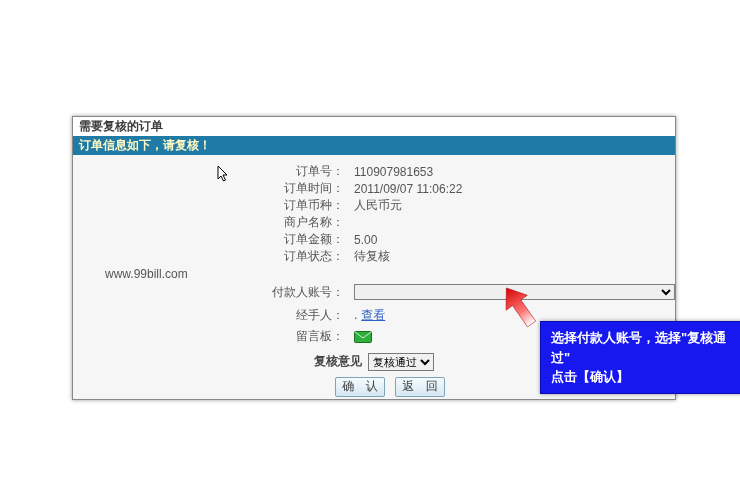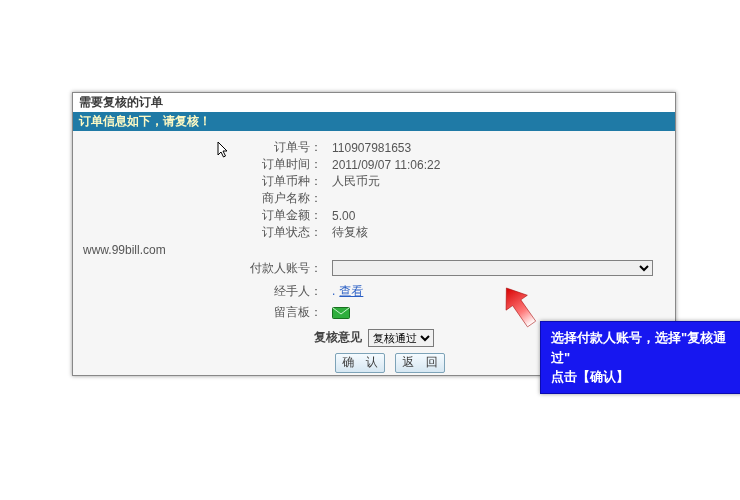--- a/index.html
+++ b/index.html
@@ -10,21 +10,21 @@
     font-size: 12px;
     color: #333;
     width: 740px;
     height: 500px;
     position: relative;
     overflow: hidden;
   }
   .frame {
     position: absolute;
     left: 72px;
-    top: 92px;
+    top: 116px;
     width: 602px;
     height: 282px;
     border: 1px solid #888;
     box-shadow: 0 0 4px rgba(0,0,0,0.4);
     background: #fff;
     overflow: hidden;
   }
   .title-row {
     padding: 1px 6px;
     font-weight: bold;
@@ -44,20 +44,21 @@
     position: relative;
   }
   .cursor {
     position: absolute;
     left: 144px;
     top: 10px;
     pointer-events: none;
   }
   .field-rows {
     padding-top: 8px;
+    padding-left: 22px;
   }
   .row {
     display: flex;
     align-items: center;
     height: 17px;
   }
   .label {
     width: 249px;
     min-width: 249px;
     text-align: right;

